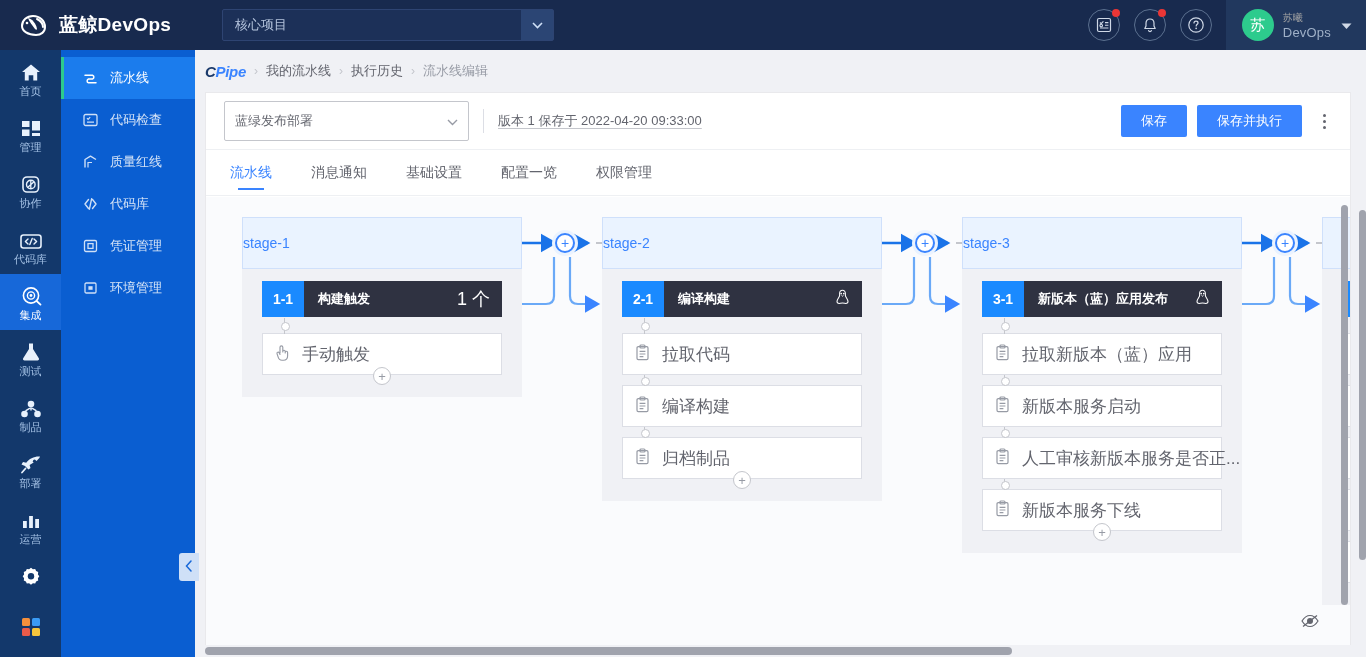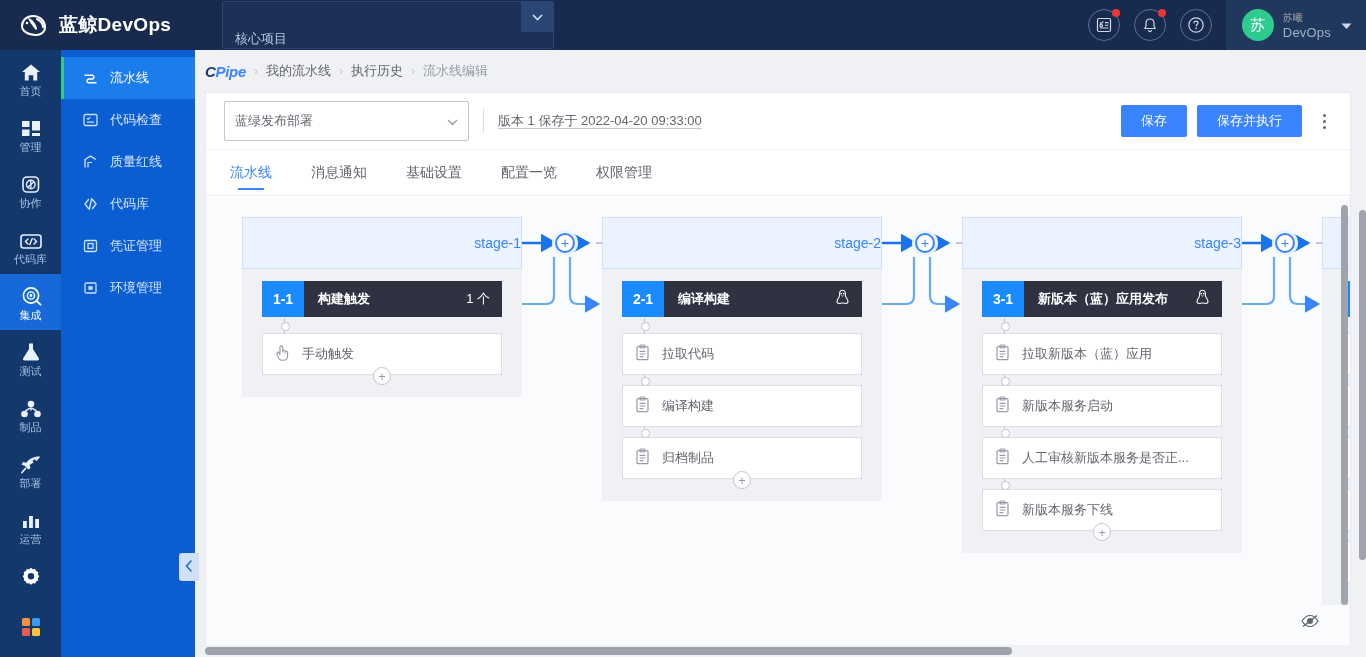--- a/index.html
+++ b/index.html
@@ -12,22 +12,22 @@
 
   
   .topbar {
     position: absolute; top: 0; left: 0; width: 1366px; height: 50px;
     background: #182a4e; display: flex; align-items: center; z-index: 30;
   }
   .logo-wrap { display: flex; align-items: center; padding-left: 18px; width: 208px; }
   .logo-mark { width: 34px; height: 26px; margin-right: 7px; flex: 0 0 auto; }
   .logo-text { color: #fff; font-size: 19px; font-weight: 700; letter-spacing: .3px; white-space: nowrap; }
   .proj-select {
-    width: 332px; height: 48px; margin-left: 14px; background: #1c3058;
-    border: 1px solid #2e4472; border-radius: 2px; display: flex; align-items: flex-end;
+    width: 332px; height: 32px; margin-left: 14px; background: #1c3058;
+    border: 1px solid #2e4472; border-radius: 2px; display: flex; align-items: center;
     padding: 0 0 0 12px; position: relative; cursor: pointer;
   }
   .proj-select .val { color: #b5c4dd; font-size: 13px; }
   .proj-caret {
     position: absolute; right: 0; top: 0; width: 32px; height: 30px;
     background: #2b4574; display: flex; align-items: center; justify-content: center;
   }
   .proj-caret svg { display: block; }
   .top-right { margin-left: auto; display: flex; align-items: center; height: 50px; }
   .ticon {
@@ -149,43 +149,43 @@
 
   
   .canvas {
     position: absolute; top: 104px; left: 0; right: 0; bottom: 0;
     background: #fafbfd; overflow: hidden;
   }
   .flow { position: absolute; top: 20px; left: 36px; display: flex; }
   .stage { width: 280px; margin-right: 80px; position: relative; flex: 0 0 auto; }
   .stage-head {
     height: 52px; background: #eaf3ff; border: 1px solid #cfe0fb;
-    display: flex; align-items: center; justify-content: flex-end;
+    display: flex; align-items: center; justify-content: flex-start;
     font-size: 14px; color: #3a84ff; cursor: pointer;
   }
   .stage-body { background: #f0f1f5; padding: 12px 20px 22px 20px; }
   .job-head {
     height: 36px; background: #2f3241; display: flex; align-items: center;
     cursor: pointer; position: relative;
   }
   .job-idx {
     width: 42px; height: 36px; background: #1a8aff; color: #fff; font-size: 14px;
     font-weight: 700; display: flex; align-items: center; justify-content: center;
   }
   .job-name { color: #fff; font-size: 13px; font-weight: 700; margin-left: 14px; }
   .job-right { margin-left: auto; margin-right: 12px; display: flex; align-items: center; }
-  .job-count { color: #fff; font-size: 13px; }
+  .job-count { color: #fff; font-size: 18px; }
   .tasks { margin-top: 16px; }
   .task {
     height: 42px; background: #fff; border: 1px solid #dcdee5; display: flex;
     align-items: center; padding-left: 12px; cursor: pointer; position: relative;
     margin-bottom: 10px;
   }
   .task:last-child { margin-bottom: 0; }
-  .task .t-lb { font-size: 13px; color: #63656e; margin-left: 12px; white-space: nowrap; }
+  .task .t-lb { font-size: 17px; color: #63656e; margin-left: 12px; white-space: nowrap; }
   .task::before {
     content: ""; position: absolute; left: 21px; top: -11px; width: 1px; height: 11px; background: #c4c6cc;
   }
   .task::after {
     content: ""; position: absolute; left: 18px; top: -9px; width: 7px; height: 7px;
     border: 1px solid #c4c6cc; border-radius: 50%; background: #fff;
   }
   .tasks .task:first-child::before { height: 16px; top: -16px; }
   .tasks .task:first-child::after { top: -12px; }
   .addtask {

